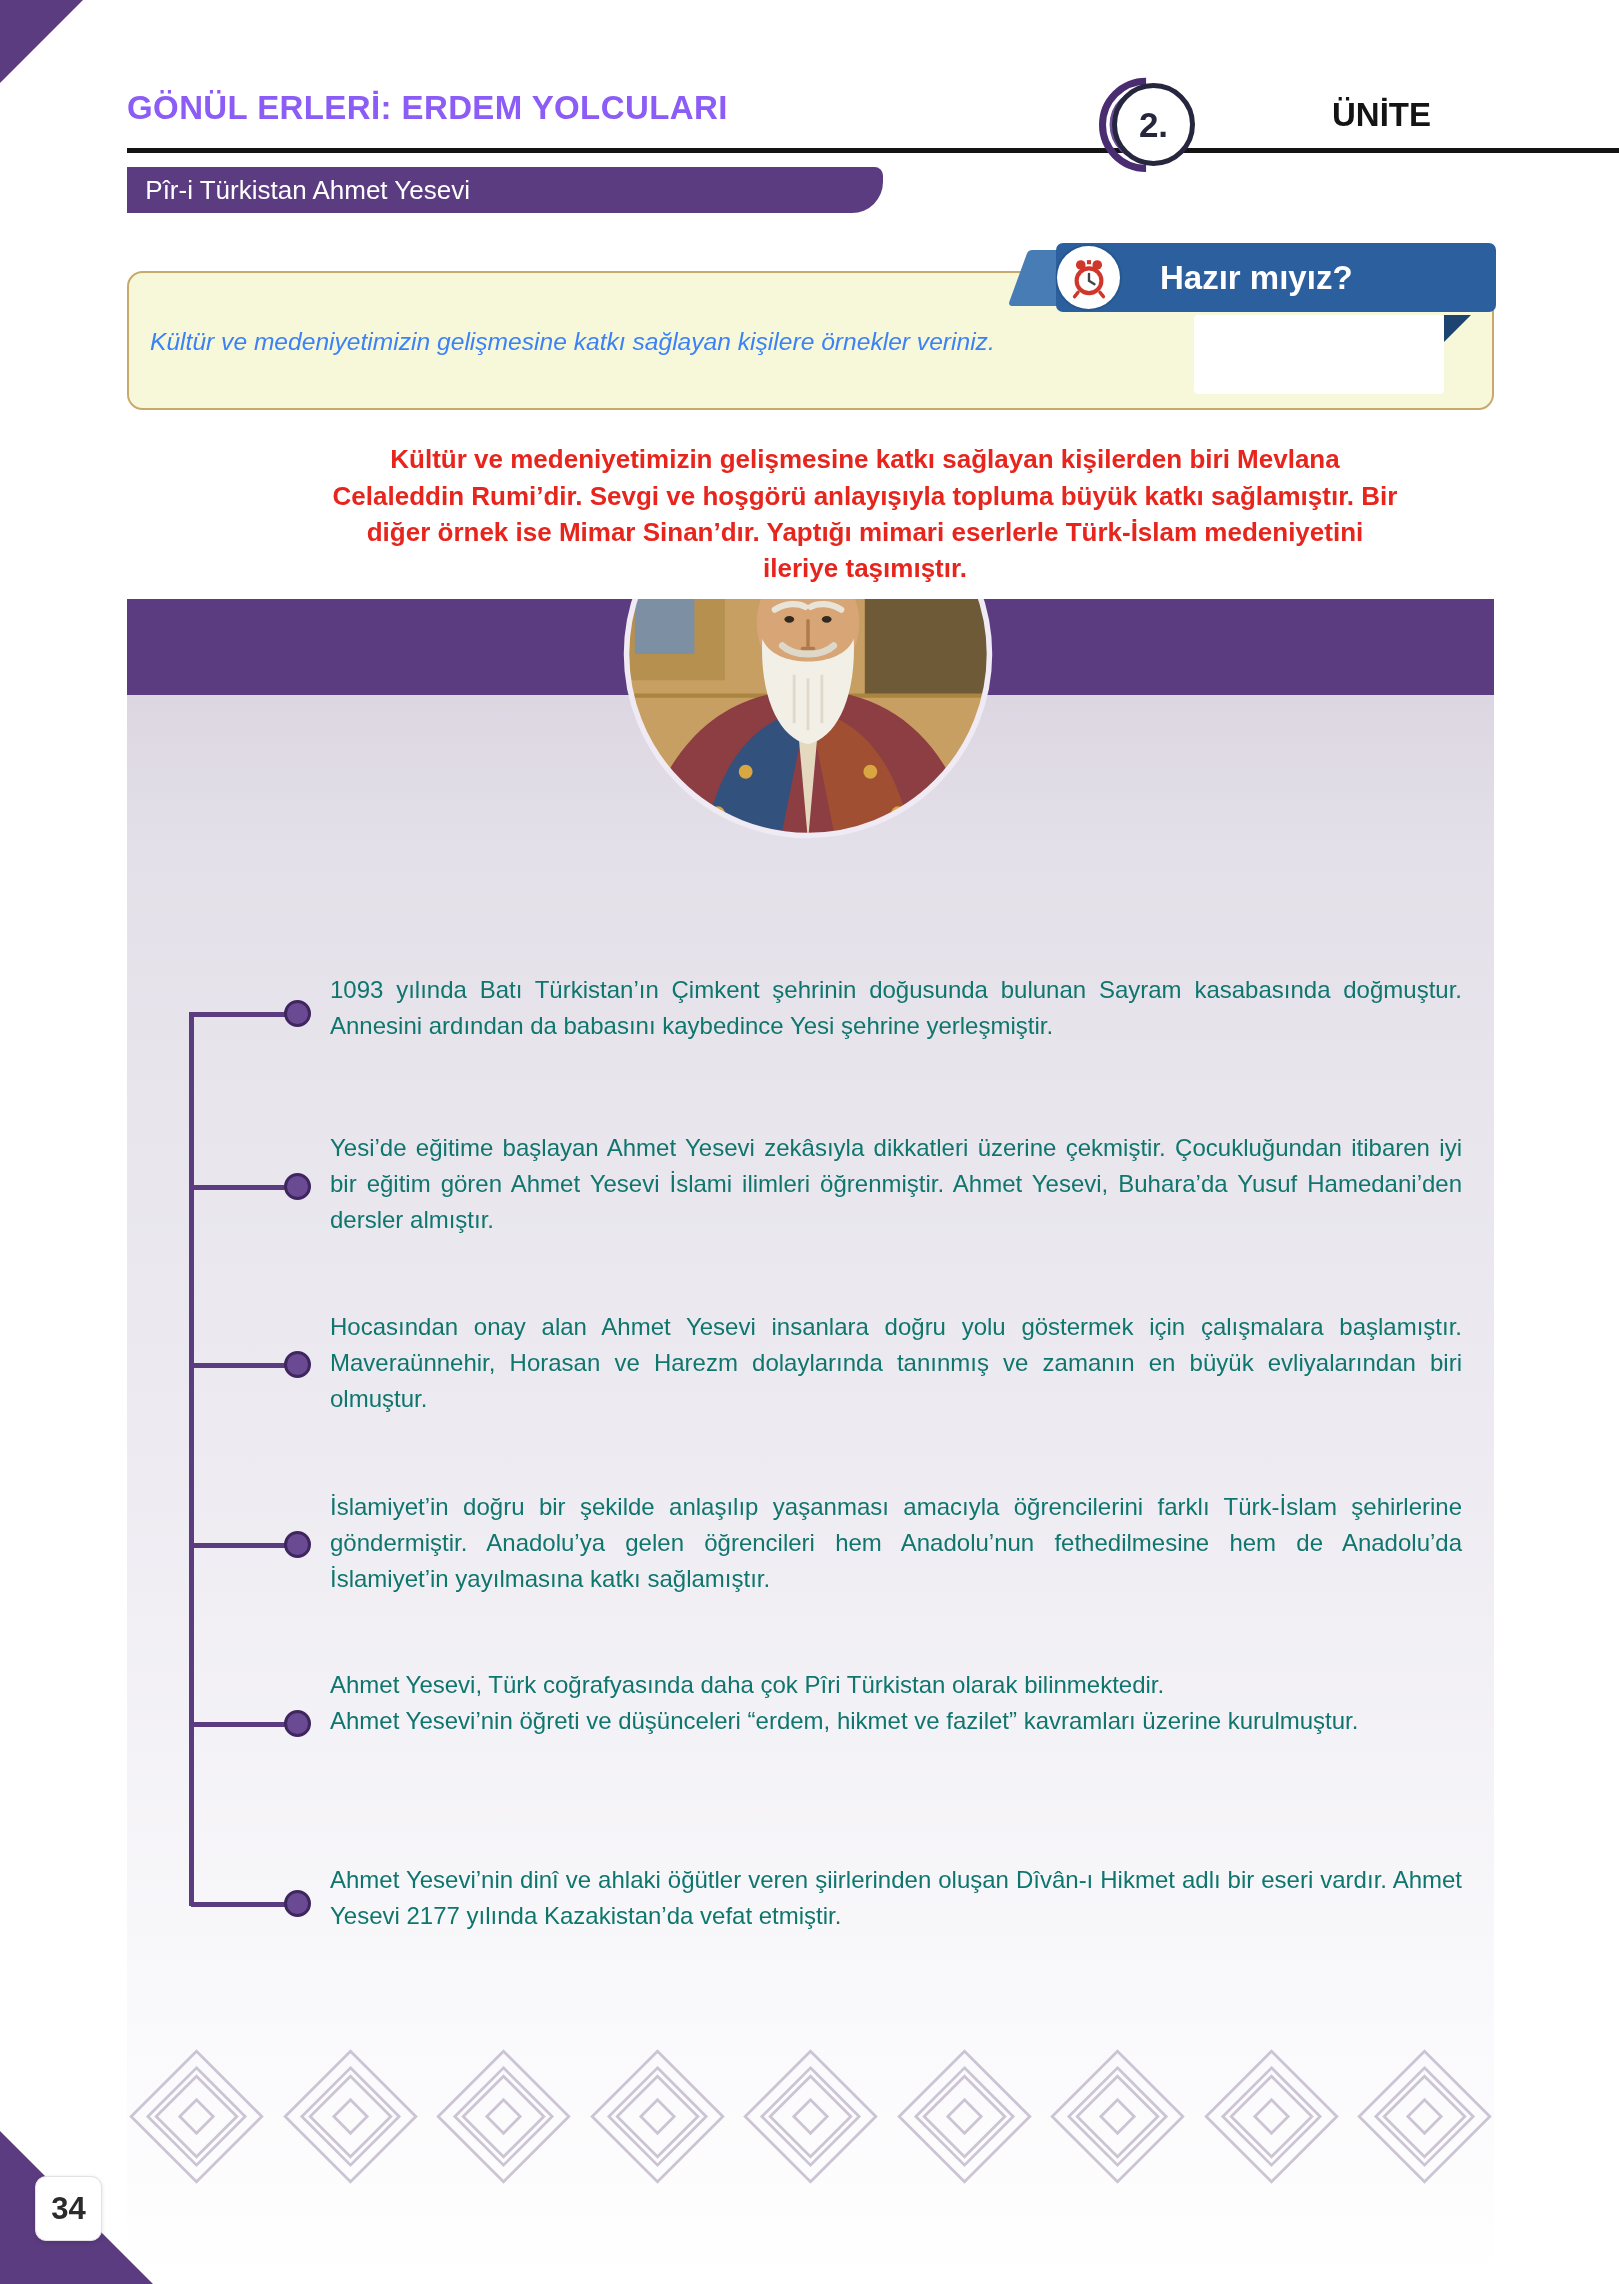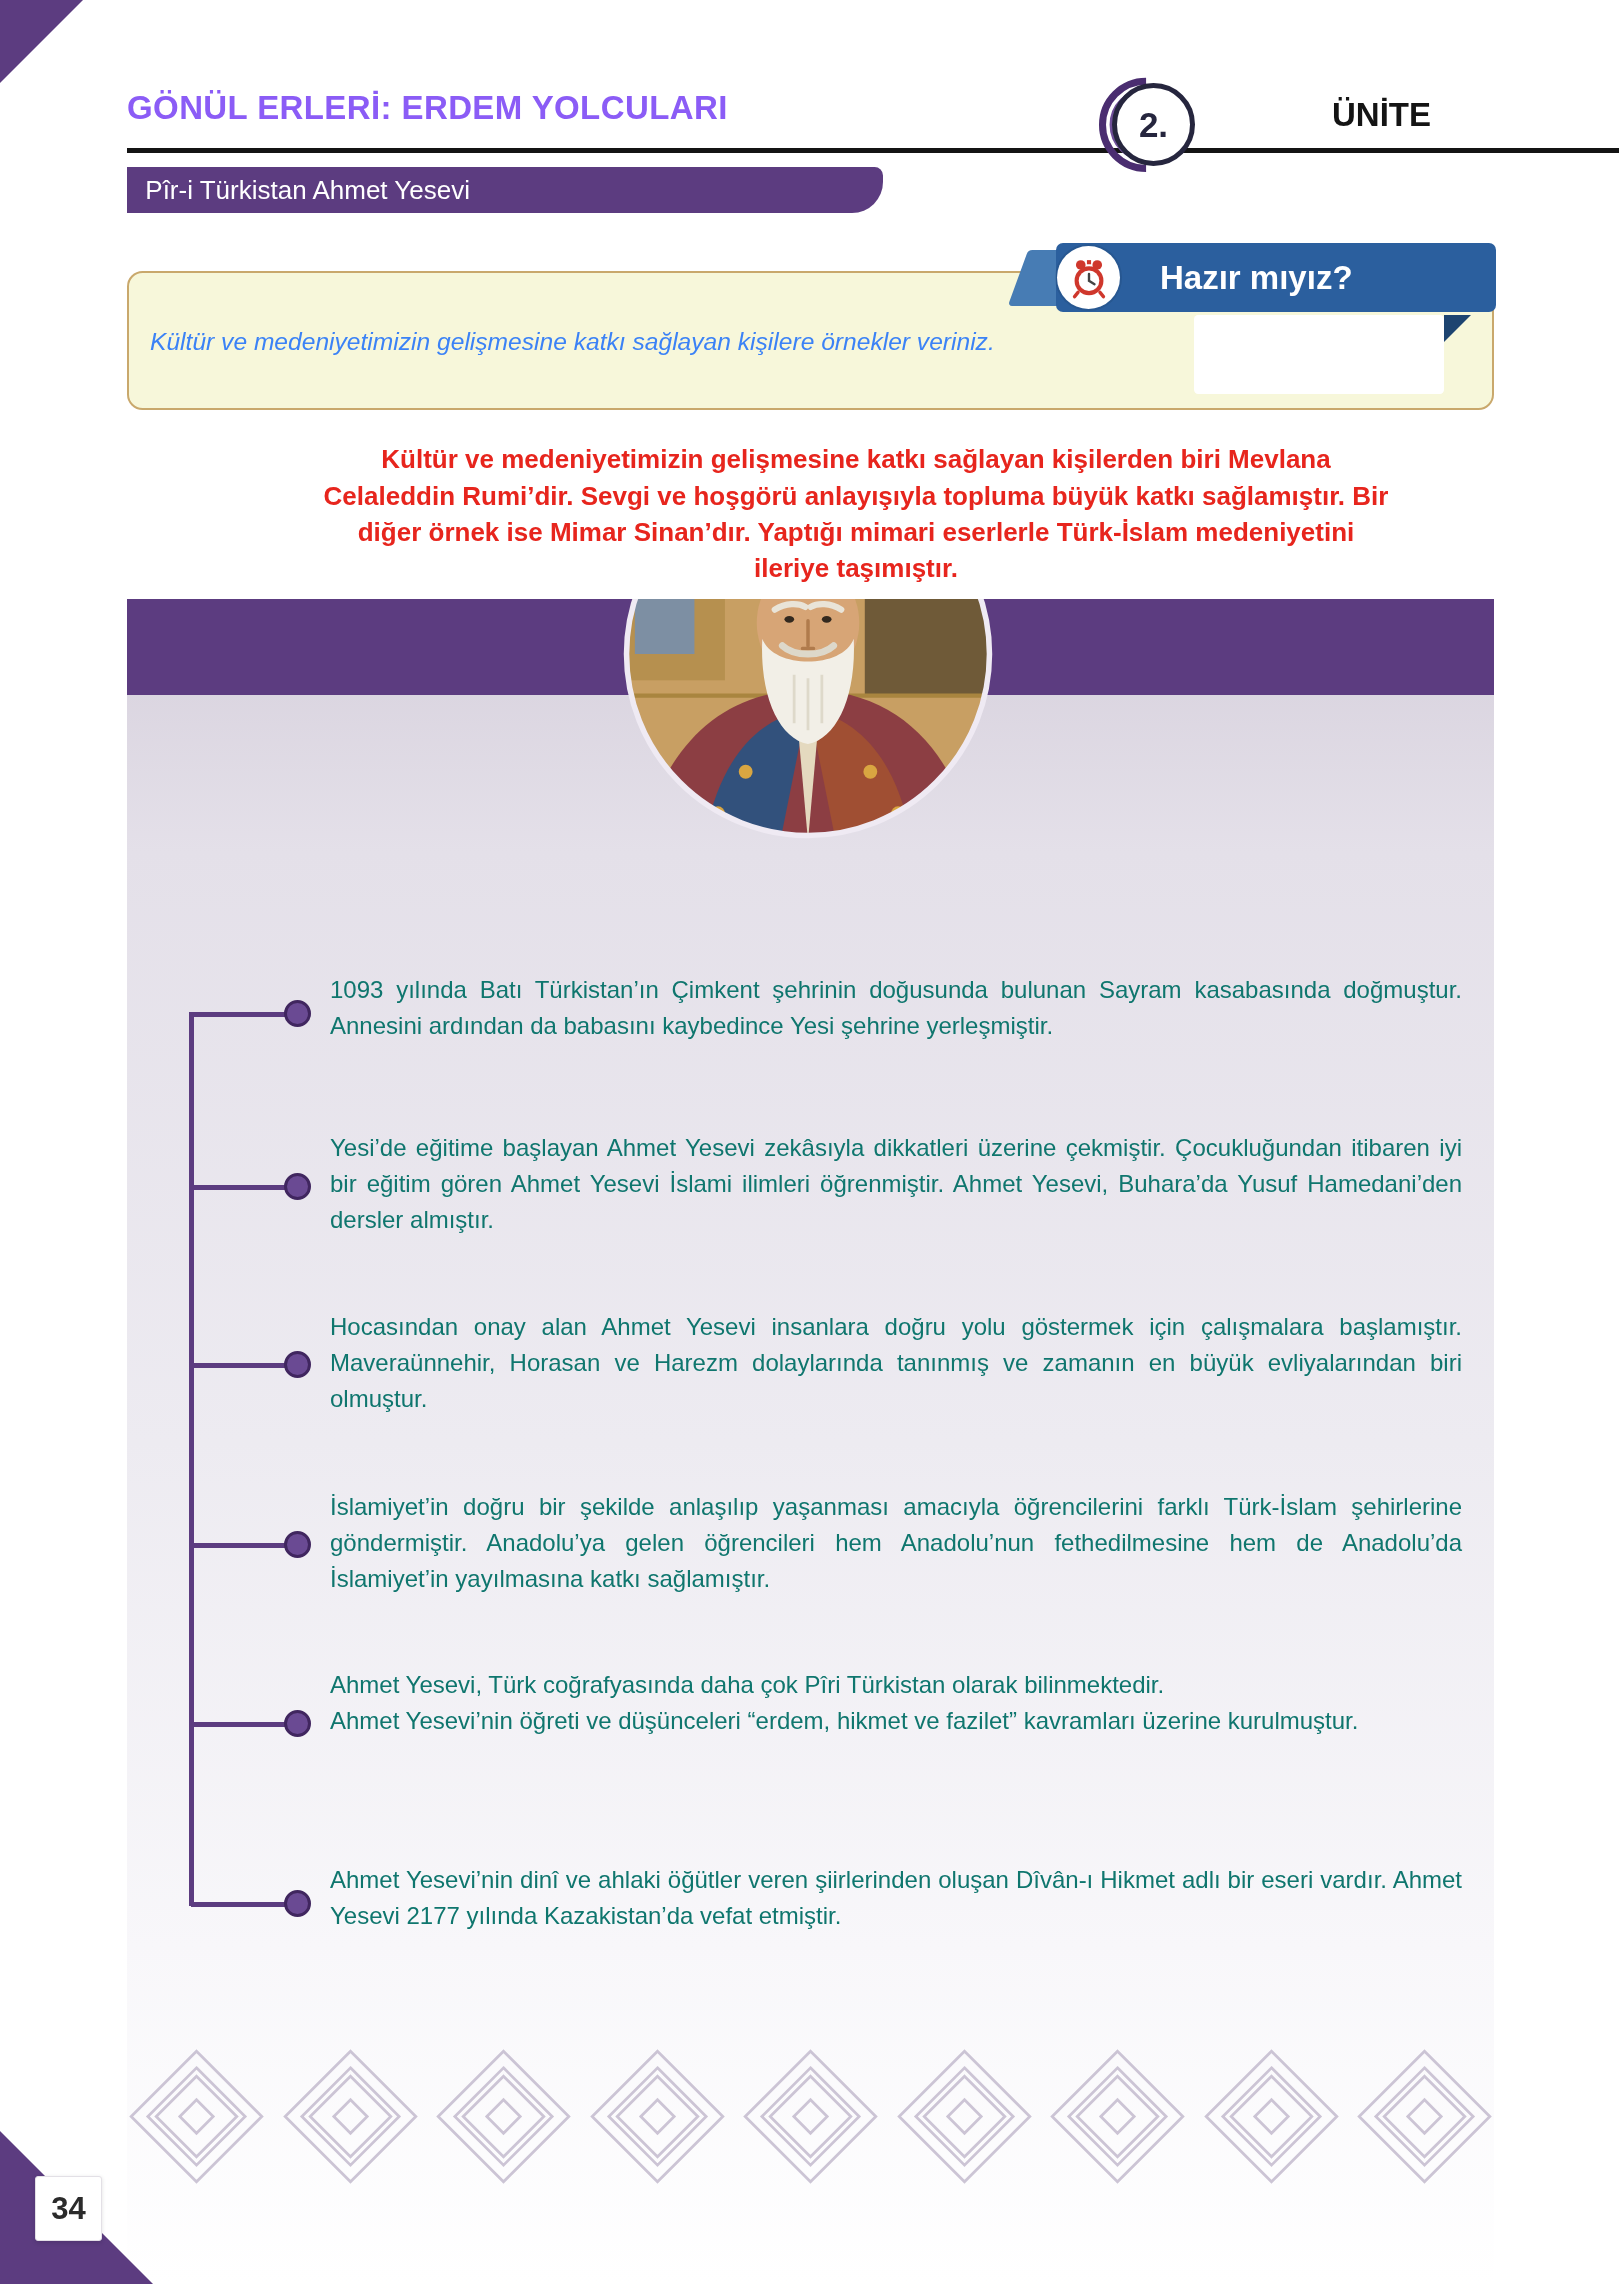--- a/index.html
+++ b/index.html
@@ -43,21 +43,21 @@
   .ready-tail { position:absolute; left:1018px; top:250px; width:65px; height:56px; background:#477cb4;
     transform:skewX(-20deg); border-radius:4.2px; z-index:2; }
   .ready-banner { position:absolute; left:1056px; top:243px; width:440px; height:69px; background:#2B5F9E;
     border-radius:7px; z-index:3; display:flex; align-items:center; }
   .ready-title { margin-left:104px; font-size:33px; font-weight:700; color:#ffffff; }
   .clock-badge { position:absolute; left:1057px; top:246px; width:63px; height:63px; border-radius:50%;
     background:#ffffff; z-index:4; display:flex; align-items:center; justify-content:center;
     box-shadow:0 0 0 2.1px rgba(0,0,0,.08); }
 
   
-  .answer-red { position:absolute; left:202px; top:429px; width:1308px; height:170px; background:#ffffff;
+  .answer-red { position:absolute; left:211px; top:429px; width:1308px; height:170px; background:#ffffff;
     z-index:4; display:flex; align-items:center; justify-content:center; }
   .answer-red-text { width:100%; text-align:center; font-size:26px; font-weight:700; color:#E7251D;
     line-height:1.4; white-space:pre-line; }
 
   
   .content-area { position:absolute; left:127px; top:599px; width:1367px; height:1685px;
     background:linear-gradient(180deg,#D6D0DC 0%,#E4E0E9 15%,#EDEBF1 50%,#F8F7FA 80%,#FFFFFF 100%); z-index:0; }
   .purple-band { position:absolute; left:127px; top:599px; width:1367px; height:96px; background:#5C3C80; z-index:1; }
   .portrait { position:absolute; left:621px; top:467px; width:374px; height:374px; z-index:2; }
 
@@ -69,21 +69,21 @@
   .tl-text { position:absolute; left:330px; width:1132px; font-size:24px; line-height:1.5; color:#0f766e;
     text-align:justify; white-space:pre-line; z-index:2; }
 
   
   .diamond-row { position:absolute; left:127px; top:2047px; width:1367px; display:flex;
     justify-content:space-between; z-index:1; }
   .diamond { width:139px; height:139px; opacity:.9; }
 
   
   .page-num { position:absolute; left:35px; top:2176px; width:65px; height:63px; background:#ffffff;
-    border:1.4px solid #e3e0e6; border-radius:3px; display:flex; align-items:center; justify-content:center;
+    border:1.4px solid #e3e0e6; border-radius:11px; display:flex; align-items:center; justify-content:center;
     font-size:31px; font-weight:700; color:#2b2b2b; z-index:6; box-shadow:0 1.4px 4.2px rgba(0,0,0,.12); }
 </style>
 </head>
 <body>
 
 <div>
 
   <div class="corner-tl"></div>
 
   <div class="header-title">GÖNÜL ERLERİ: ERDEM YOLCULARI</div>

